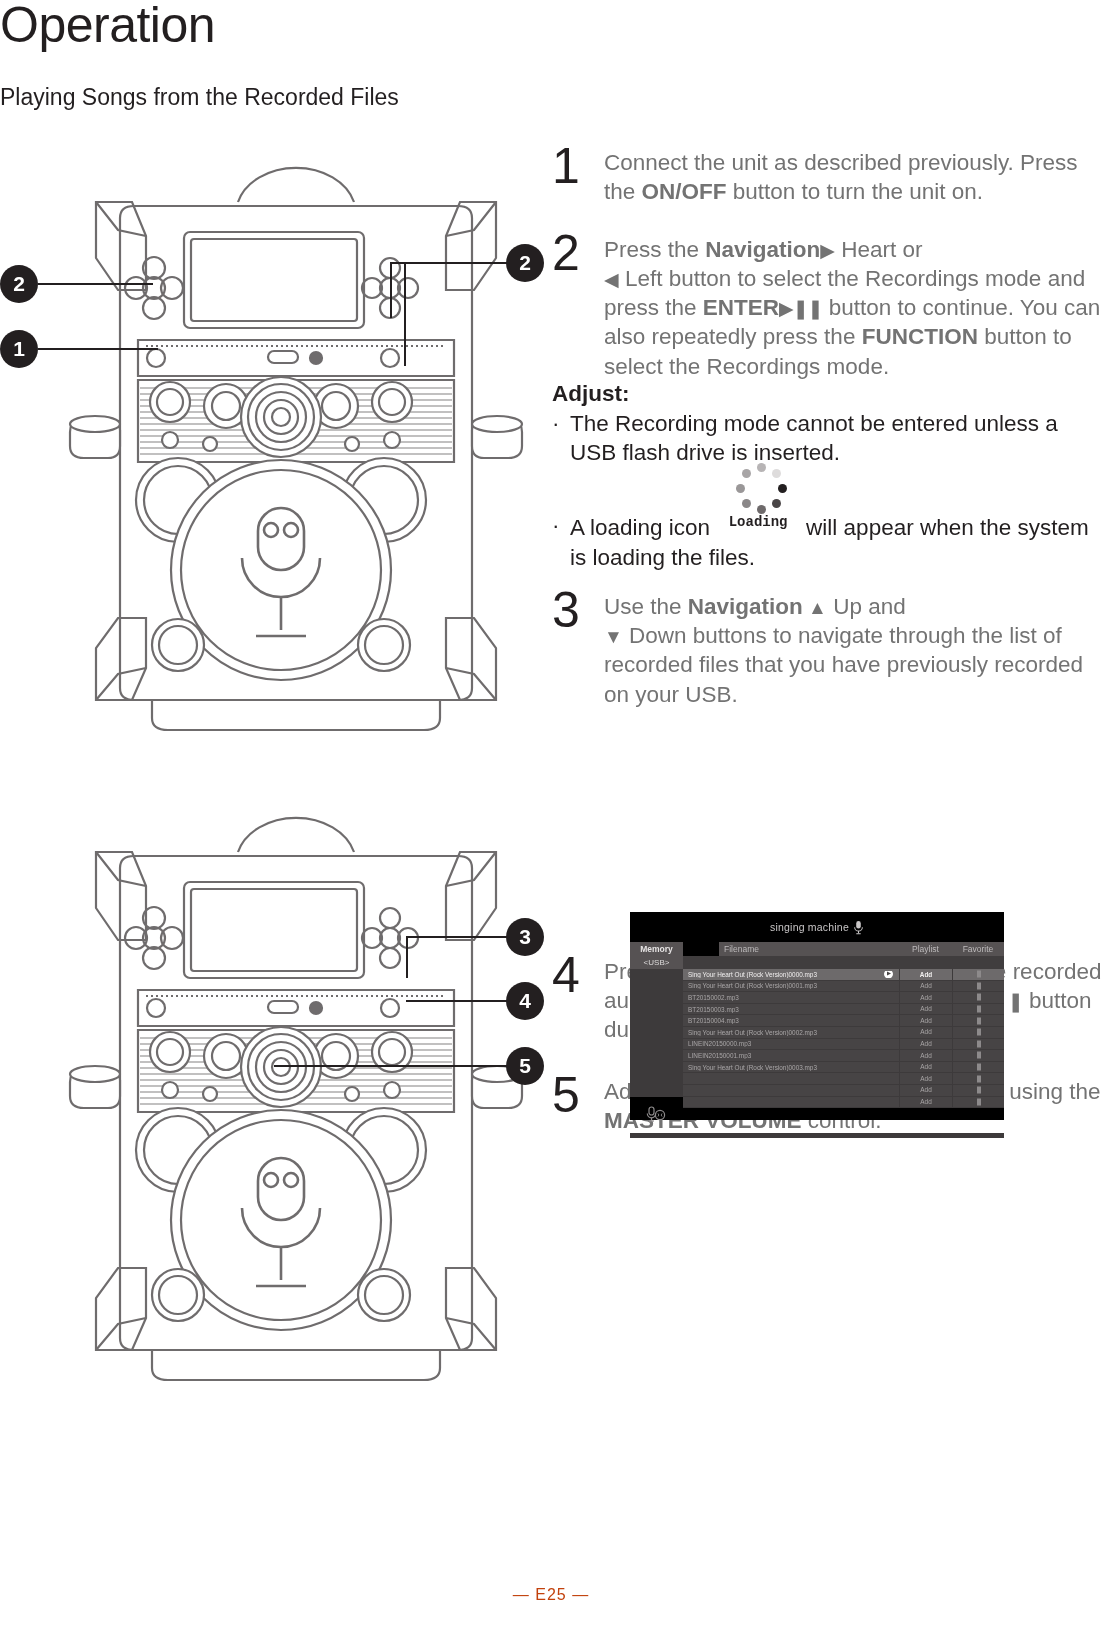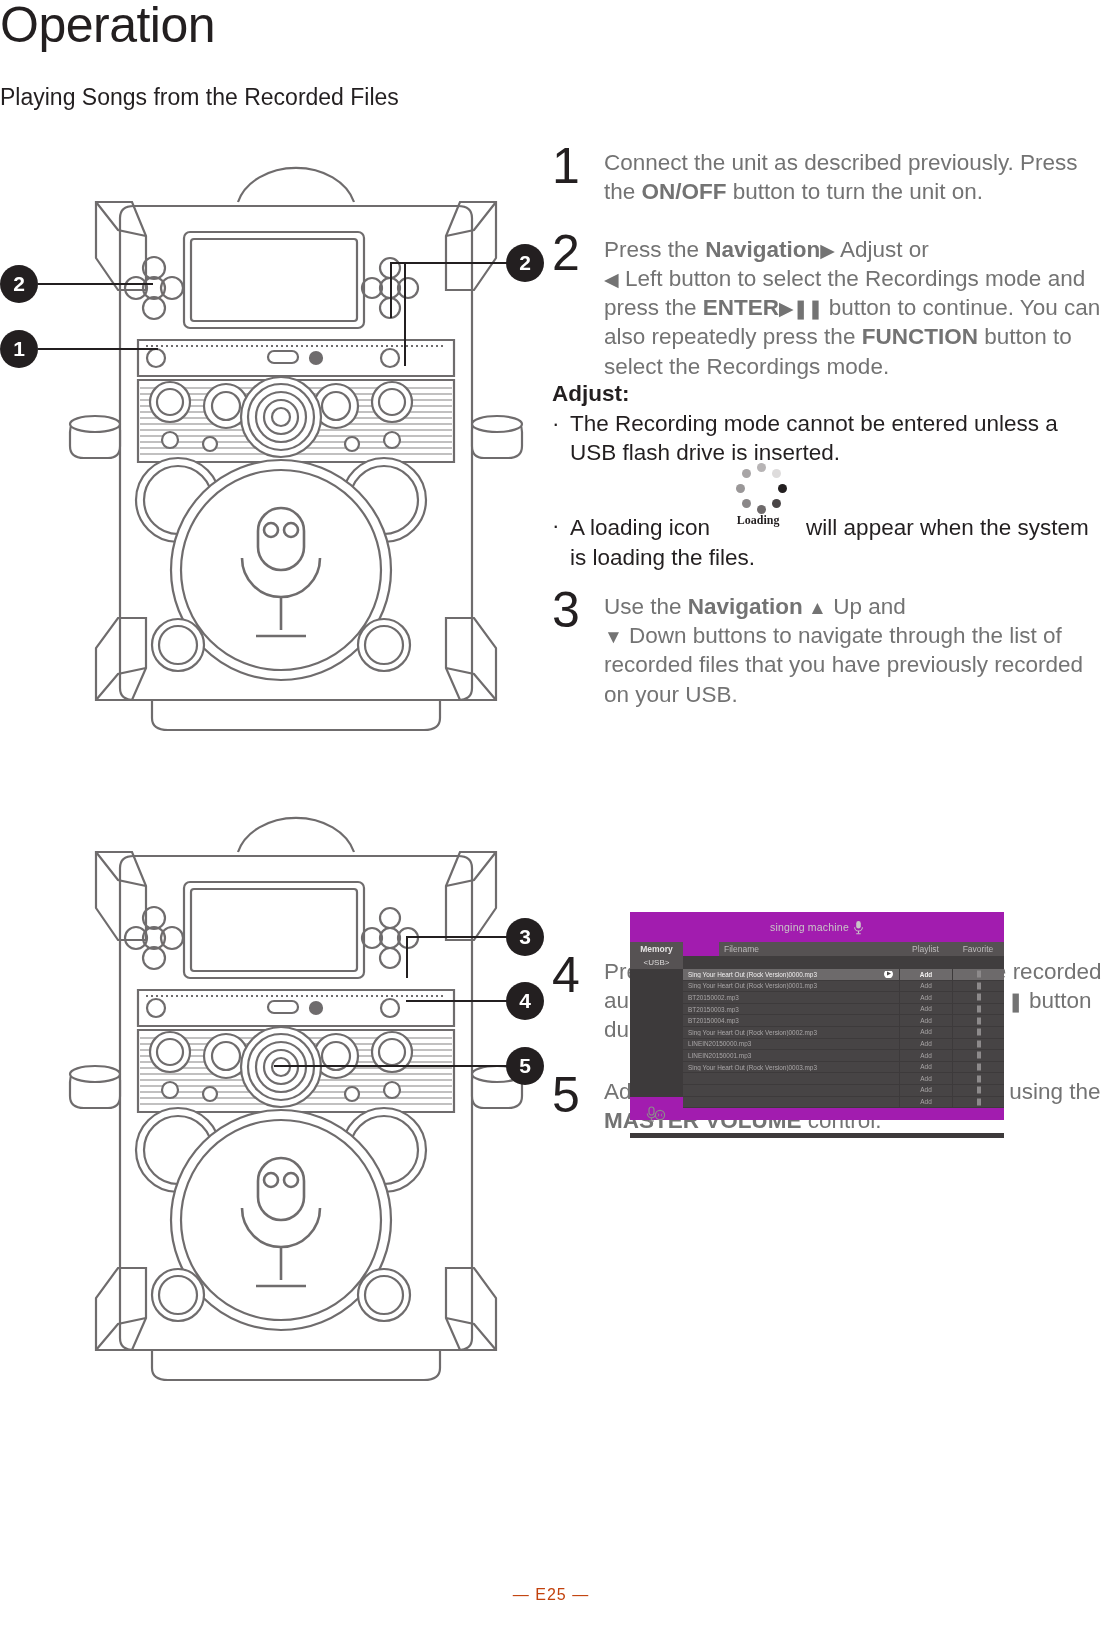--- a/index.html
+++ b/index.html
@@ -68,29 +68,29 @@
 
   
   .loading-wrap {
     display: inline-block; position: relative;
     width: 96px; height: 30px; vertical-align: -6px;
   }
   .spinner { position: absolute; left: 22px; top: -48px; width: 60px; height: 60px; }
   .spin-dot { position: absolute; width: 9px; height: 9px; border-radius: 50%; }
   .loading-label {
     position: absolute; left: 0; top: 2px; width: 96px;
-    text-align: center; font-size: 12px; font-weight: 700;
-    color: #231f20; font-family: Liberation Serif, serif;
+    text-align: center; font-size: 14px; font-weight: 700;
+    color: #231f20; font-family: Liberation Mono, monospace;
   }
 
   
   .screen {
     position: absolute; left: 630px; top: 912px;
     width: 374px; height: 208px;
-    background: #a21caf;
+    background: #000000;
   }
   .screen-top {
     height: 30px; display: flex; align-items: center; justify-content: center;
   }
   .brand {
     font-size: 10.5px; color: #c9c6c7; letter-spacing: 0.2px;
     display: flex; align-items: center; gap: 4px;
   }
   .brand-mic { width: 11px; height: 15px; display: block; }
   .tbl { display: block; width: 100%; }
@@ -390,21 +390,21 @@
 
   <div class="steps">
 
     <div class="step" style="margin-bottom:22px;">
       <div class="step-num">1</div>
       <div class="step-body"><span>Connect the unit as described previously. Press the </span><b>ON/OFF</b><span> button to turn the unit on.</span></div>
     </div>
 
     <div class="step" style="margin-bottom:4px;">
       <div class="step-num">2</div>
-      <div class="step-body"><span>Press the </span><b>Navigation</b><span class="gl">▶</span><span> Adjust or</span><br><span class="gl">◀</span><span> Left button to select the Recordings mode and press the </span><b>ENTER</b><span class="gl gl-pp">▶❚❚</span><span> button to continue. You can also repeatedly press the </span><b>FUNCTION</b><span> button to select the Recordings mode.</span></div>
+      <div class="step-body"><span>Press the </span><b>Navigation</b><span class="gl">▶</span><span> Heart or</span><br><span class="gl">◀</span><span> Left button to select the Recordings mode and press the </span><b>ENTER</b><span class="gl gl-pp">▶❚❚</span><span> button to continue. You can also repeatedly press the </span><b>FUNCTION</b><span> button to select the Recordings mode.</span></div>
     </div>
 
     <div style="margin-bottom:14px;">
       <div class="notes-title">Adjust:</div>
 
       <div class="note">
         <span class="note-dot">·</span>
         <span class="note-txt">The Recording mode cannot be entered unless a USB flash drive is inserted.</span>
       </div>
 

